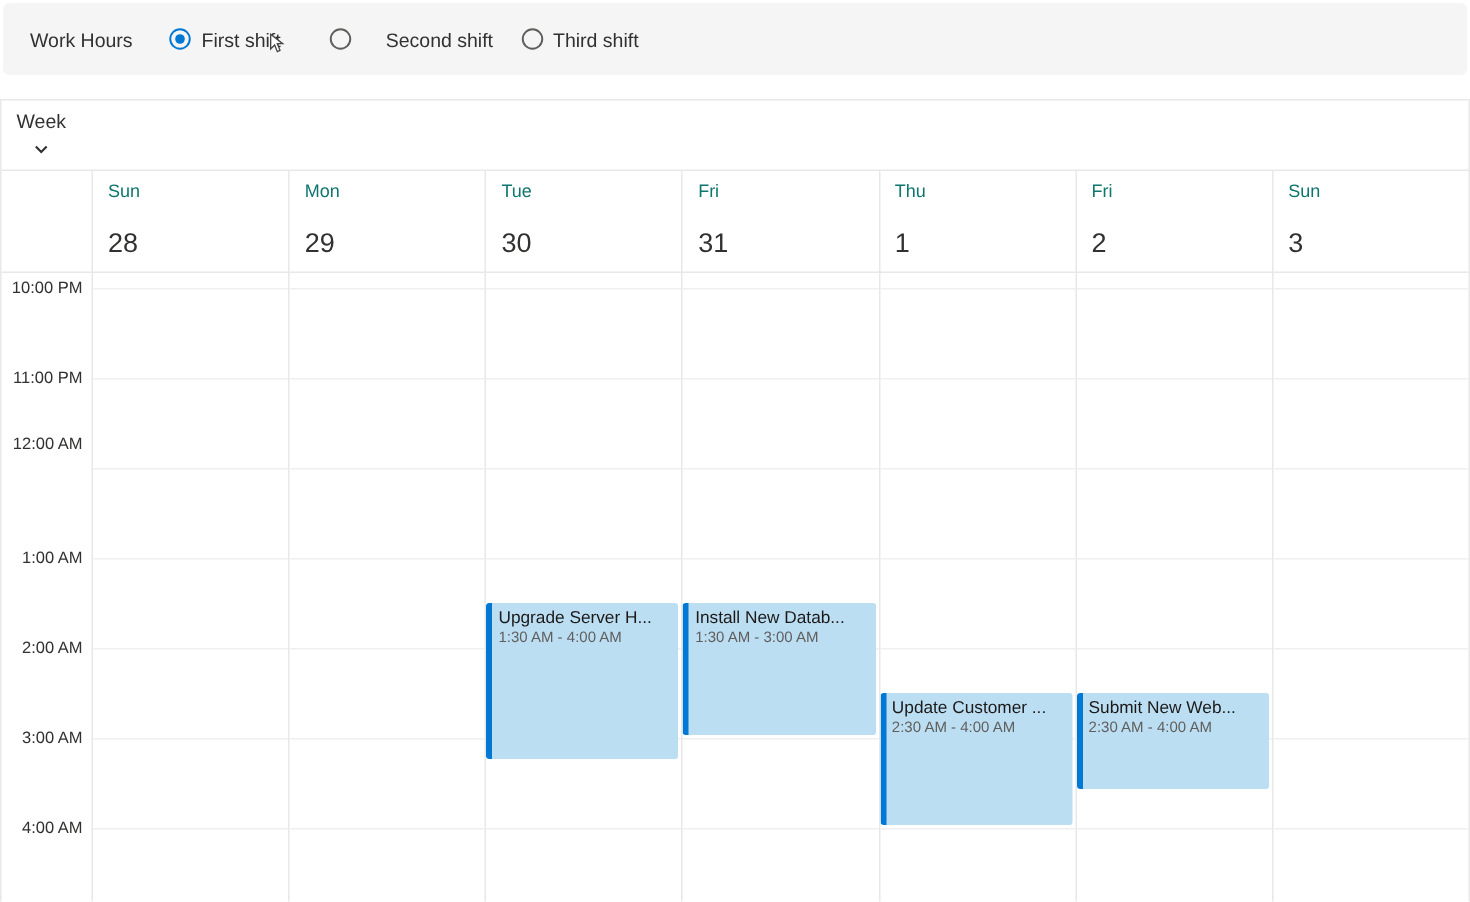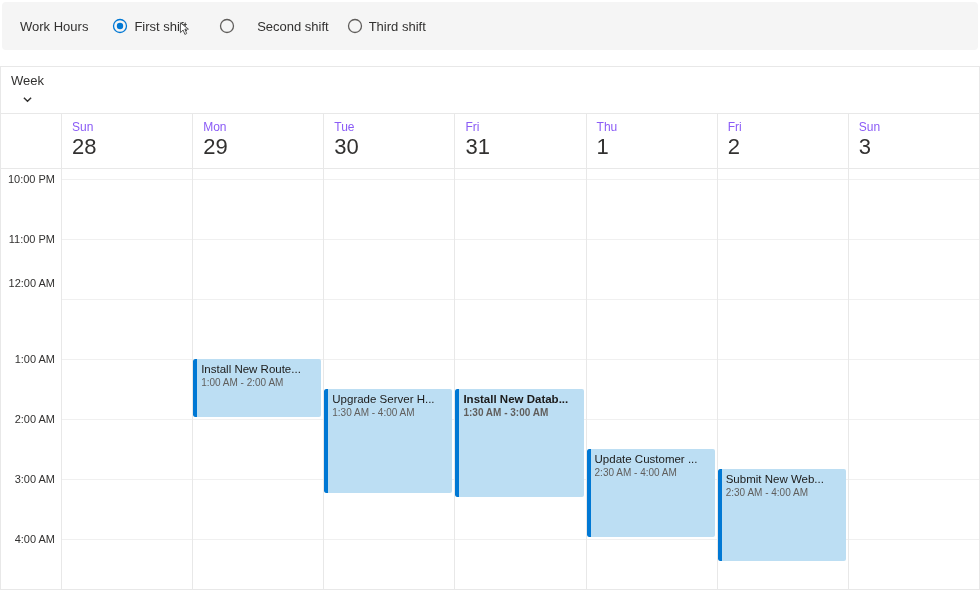--- a/index.html
+++ b/index.html
@@ -23,22 +23,22 @@
     .nav-btn svg { width: 10px; height: 10px; stroke: #323130; stroke-width: 1.6; fill: none; }
     .date-range { font-size: 14px; font-weight: 600; }
     .view-selector { font-size: 13px; display: flex; align-items: center; gap: 4px; padding-right: 6px; flex-direction: column; }
     .view-selector svg { width: 9px; height: 9px; stroke: #323130; stroke-width: 1.6; fill: none; }
 
     
     .cal-grid { border: 1px solid #e8e8e8; display: grid; grid-template-columns: 60px repeat(7, 1fr); }
 
     .time-col-header { border-bottom: 1px solid #e8e8e8; }
     .day-header { border-left: 1px solid #e8e8e8; border-bottom: 1px solid #e8e8e8; padding: 6px 10px 8px 10px; }
-    .day-header .dow { font-size: 12px; color: #8b5cf6; }
-    .day-header .dnum { font-size: 22px; margin-top: 0; }
+    .day-header .dow { font-size: 12px; color: #0f766e; }
+    .day-header .dnum { font-size: 18px; margin-top: 18px; }
     .time-label { position: absolute; right: 6px; font-size: 11px; color: #323130; transform: translateY(-50%); white-space: nowrap;}
     .hour-line { position: absolute; left: 0; right: 0; height: 0; border-top: 1px solid #f0f0f0; }
 
     .day-body-cell { position: relative; border-left: 1px solid #e8e8e8; height: 420px; overflow: hidden; }
     .time-body-cell { position: relative; height: 420px; }
 
     
     .event { position: absolute; left: 0; right: 2px; background: #bcdef3; border-radius: 2px; padding: 4px 6px 4px 8px; overflow: hidden; }
     .event .bar { position: absolute; left: 0; top: 0; bottom: 0; width: 4px; background: #0078d4; border-radius: 2px 0 0 2px; }
     .event-title { font-size: 11.5px; color: #1b1a19; white-space: nowrap; overflow: hidden; text-overflow: ellipsis; }
@@ -141,25 +141,20 @@
       <div class="hour-line" style="top: 370px;"></div>
     </div>
   <div class="day-body-cell" id="day-1">
       <div class="hour-line" style="top: 10px;"></div>
       <div class="hour-line" style="top: 70px;"></div>
       <div class="hour-line" style="top: 130px;"></div>
       <div class="hour-line" style="top: 190px;"></div>
       <div class="hour-line" style="top: 250px;"></div>
       <div class="hour-line" style="top: 310px;"></div>
       <div class="hour-line" style="top: 370px;"></div>
-      <div class="event" style="top: 190px; height: 58px;">
-        <div class="bar"></div>
-        <div class="event-title">Install New Route...</div>
-        <div class="event-time">1:00 AM - 2:00 AM</div>
-      </div>
     </div>
   <div class="day-body-cell" id="day-2">
       <div class="hour-line" style="top: 10px;"></div>
       <div class="hour-line" style="top: 70px;"></div>
       <div class="hour-line" style="top: 130px;"></div>
       <div class="hour-line" style="top: 190px;"></div>
       <div class="hour-line" style="top: 250px;"></div>
       <div class="hour-line" style="top: 310px;"></div>
       <div class="hour-line" style="top: 370px;"></div>
       <div class="event" style="top: 220px; height: 104px;">
@@ -169,21 +164,21 @@
       </div>
     </div>
   <div class="day-body-cell" id="day-3">
       <div class="hour-line" style="top: 10px;"></div>
       <div class="hour-line" style="top: 70px;"></div>
       <div class="hour-line" style="top: 130px;"></div>
       <div class="hour-line" style="top: 190px;"></div>
       <div class="hour-line" style="top: 250px;"></div>
       <div class="hour-line" style="top: 310px;"></div>
       <div class="hour-line" style="top: 370px;"></div>
-      <div class="event" style="top: 220px; height: 108px; font-weight: bold;">
+      <div class="event" style="top: 220px; height: 88px;">
         <div class="bar"></div>
         <div class="event-title">Install New Datab...</div>
         <div class="event-time">1:30 AM - 3:00 AM</div>
       </div>
     </div>
   <div class="day-body-cell" id="day-4">
       <div class="hour-line" style="top: 10px;"></div>
       <div class="hour-line" style="top: 70px;"></div>
       <div class="hour-line" style="top: 130px;"></div>
       <div class="hour-line" style="top: 190px;"></div>
@@ -197,21 +192,21 @@
       </div>
     </div>
   <div class="day-body-cell" id="day-5">
       <div class="hour-line" style="top: 10px;"></div>
       <div class="hour-line" style="top: 70px;"></div>
       <div class="hour-line" style="top: 130px;"></div>
       <div class="hour-line" style="top: 190px;"></div>
       <div class="hour-line" style="top: 250px;"></div>
       <div class="hour-line" style="top: 310px;"></div>
       <div class="hour-line" style="top: 370px;"></div>
-      <div class="event" style="top: 280px; height: 92px; margin-top: 20px;">
+      <div class="event" style="top: 280px; height: 64px;">
         <div class="bar"></div>
         <div class="event-title">Submit New Web...</div>
         <div class="event-time">2:30 AM - 4:00 AM</div>
       </div>
     </div>
   <div class="day-body-cell" id="day-6">
       <div class="hour-line" style="top: 10px;"></div>
       <div class="hour-line" style="top: 70px;"></div>
       <div class="hour-line" style="top: 130px;"></div>
       <div class="hour-line" style="top: 190px;"></div>

